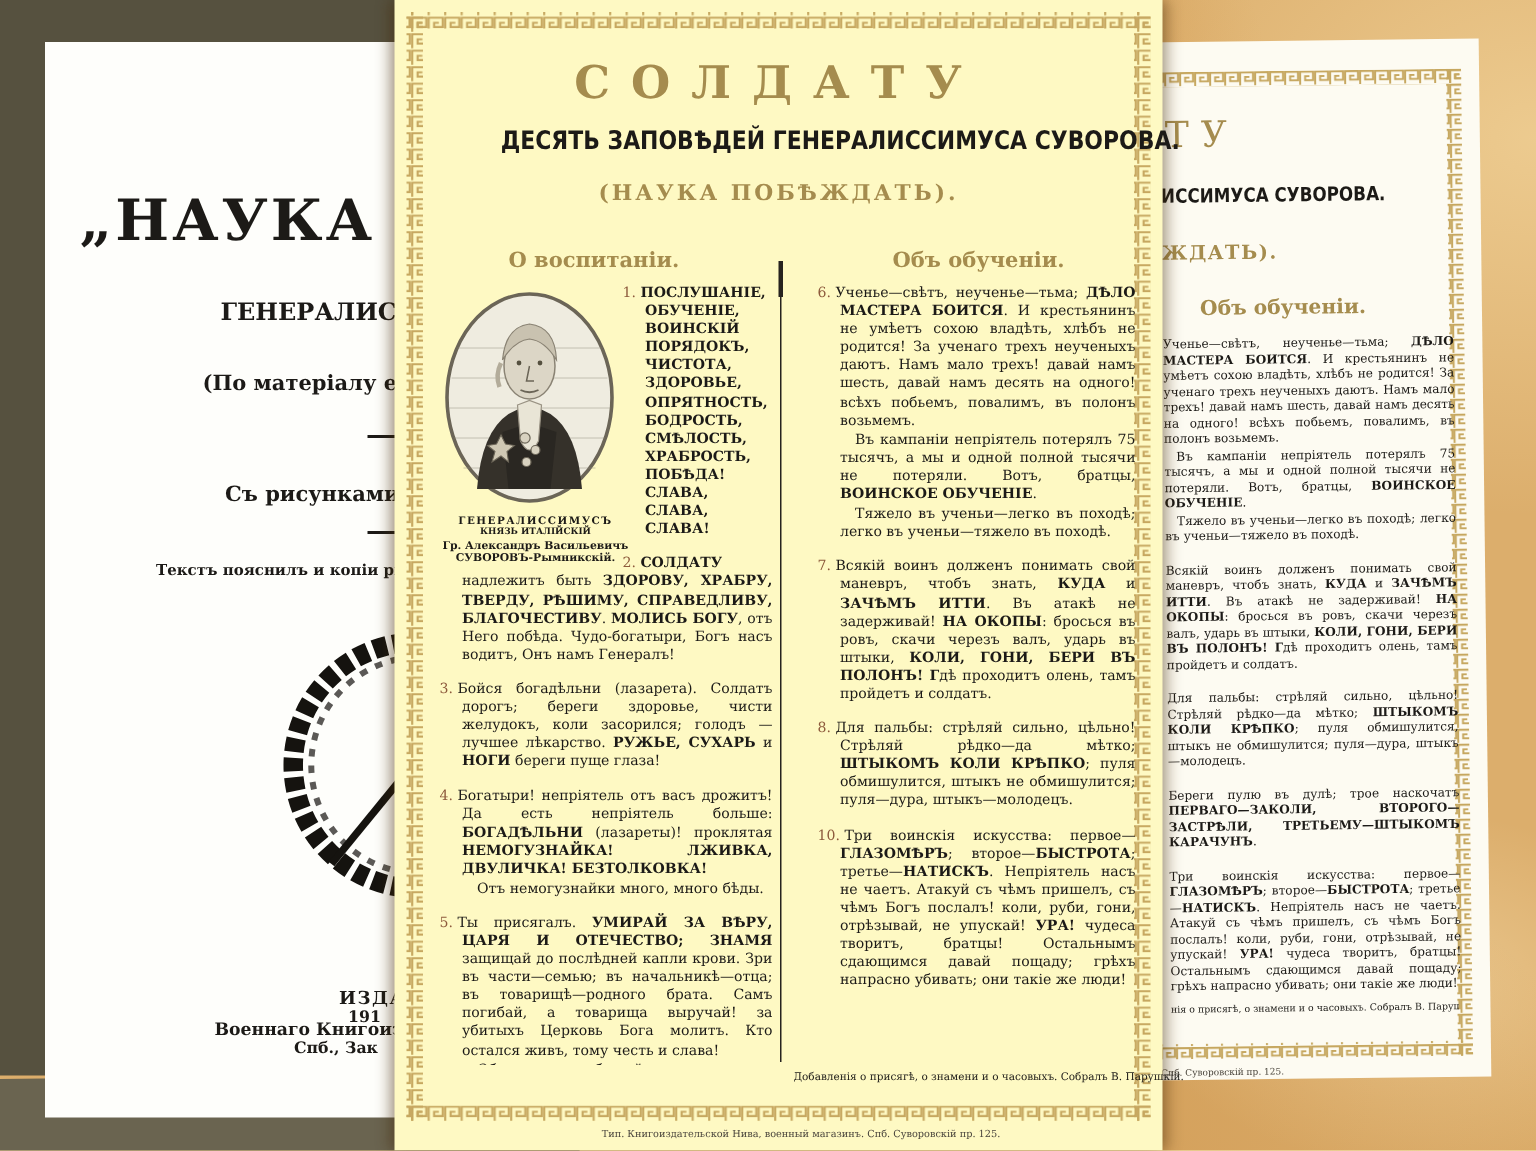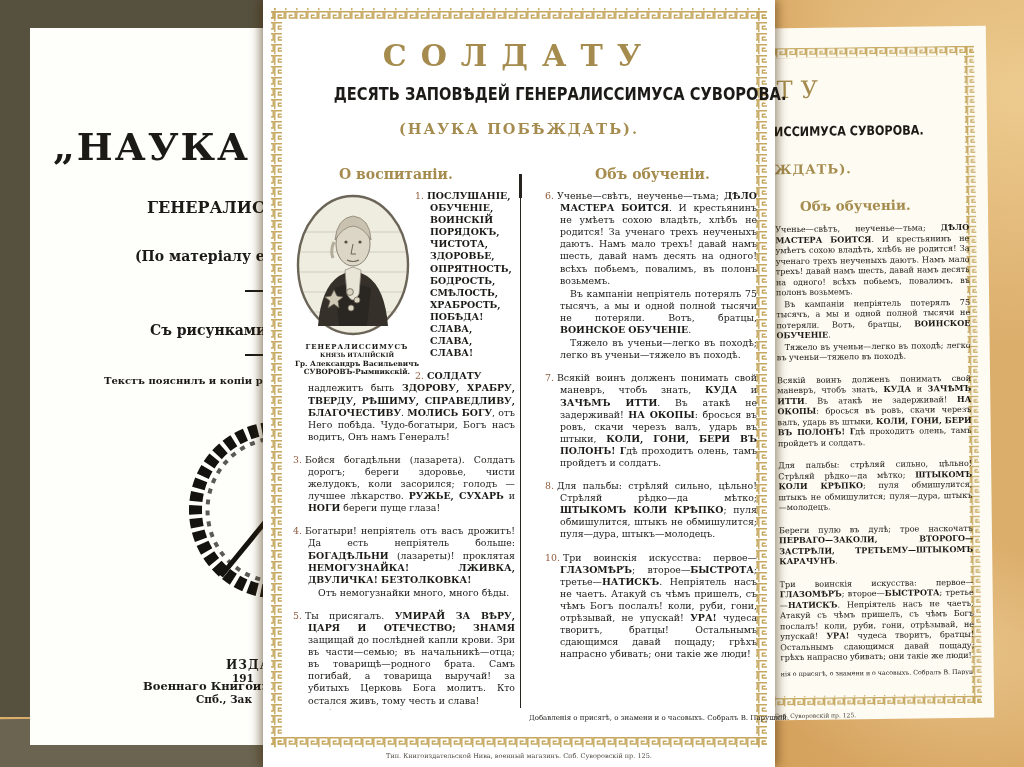--- a/index.html
+++ b/index.html
@@ -16,21 +16,21 @@
   }
   .abs{position:absolute;}
   .page{position:absolute;background:#fdfcf5;color:#1c1a17;}
   
   #left-shadow{left:45px;top:43px;width:385px;height:717px;background:#56513f;z-index:1;}
   #left-page{left:30px;top:28px;width:400px;height:717px;z-index:2;background:#fefefb;}
   #left-page .big-title{font-size:38px;font-weight:bold;letter-spacing:2px;white-space:nowrap;}
   #left-page .l-bold{font-weight:bold;white-space:nowrap;}
   #left-page .rule{height:2px;background:#1c1a17;width:26px;}
   
-  #center-doc{left:263px;top:0;width:512px;height:767px;z-index:10;background:#ffffff;
+  #center-doc{left:263px;top:0;width:512px;height:767px;z-index:10;background:#fef9c3;
     box-shadow:-4px 0 9px rgba(70,45,10,.45), 4px 0 9px rgba(70,45,10,.38);}
   .gold{color:#a58c4e;}
   .doc-title{width:100%;text-align:center;font-size:30px;letter-spacing:14px;font-weight:bold;white-space:nowrap;}
   .doc-sub{width:100%;text-align:center;font-size:17px;font-weight:bold;
     font-family:"DejaVu Sans", sans-serif;white-space:nowrap;}
   .condensed{display:inline-block;transform:scaleX(.86);transform-origin:center;white-space:nowrap;}
   .doc-series{width:100%;text-align:center;font-size:14.5px;font-weight:bold;letter-spacing:2px;white-space:nowrap;}
   .col-head{font-size:14px;font-weight:bold;white-space:nowrap;}
   #center-doc .col{position:absolute;top:190px;height:520px;overflow:hidden;
     font-size:9.4px;line-height:12.1px;text-align:justify;}
@@ -41,21 +41,21 @@
   .cmd p.cont{text-indent:10px;margin-top:1px;}
   .cmd-num{color:#8d5a3c;margin-right:3px;}
   .portrait-wrap{float:left;width:128px;margin:2px 9px 6px 0;}
   .caption{font-size:6.4px;line-height:8.3px;text-align:center;margin-top:3px;}
   .caption .c1{font-weight:bold;letter-spacing:1px;font-size:6.9px;}
   .caption .c2{font-weight:bold;font-size:5.9px;}
   .caption .c3,.caption .c4{font-weight:bold;font-size:7.2px;}
   .divider{position:absolute;left:257px;top:176px;width:1px;height:532px;background:#26231f;}
   .divider-accent{position:absolute;left:256px;top:174px;width:3px;height:24px;background:#26231f;}
   .footnote{position:absolute;left:266px;top:714px;width:240px;font-size:7px;white-space:nowrap;text-align:center;}
-  .imprint{position:absolute;left:0;top:752px;width:100%;font-size:6.5px;color:#4a453c;text-align:center;white-space:nowrap;}
+  .imprint{position:absolute;left:0;top:752px;width:100%;font-size:6.5px;color:#4a453c;text-align:center;white-space:nowrap;padding-left:15px;}
   
   #right-shadow{left:618px;top:48px;width:390px;height:692px;background:#6a6450;z-index:3;transform:rotate(-0.7deg);}
   #right-page{left:600px;top:28px;width:390px;height:692px;z-index:4;background:#fdfbf2;transform:rotate(-0.7deg);}
   #right-page .rp-title{font-size:24px;letter-spacing:8px;font-weight:normal;white-space:nowrap;}
   #right-page .rp-sub{font-size:13px;font-weight:bold;font-family:"DejaVu Sans", sans-serif;white-space:nowrap;}
   #right-page .rp-series{font-size:13px;font-weight:bold;letter-spacing:1px;white-space:nowrap;}
   #right-page .rp-head{font-size:13.5px;font-weight:bold;white-space:nowrap;}
   #rp-body{position:absolute;left:177px;top:196px;width:194px;height:440px;overflow:hidden;
     font-size:8.1px;line-height:10.5px;text-align:justify;}
   #rp-body .cmd{padding-left:0;margin-bottom:12px;}

